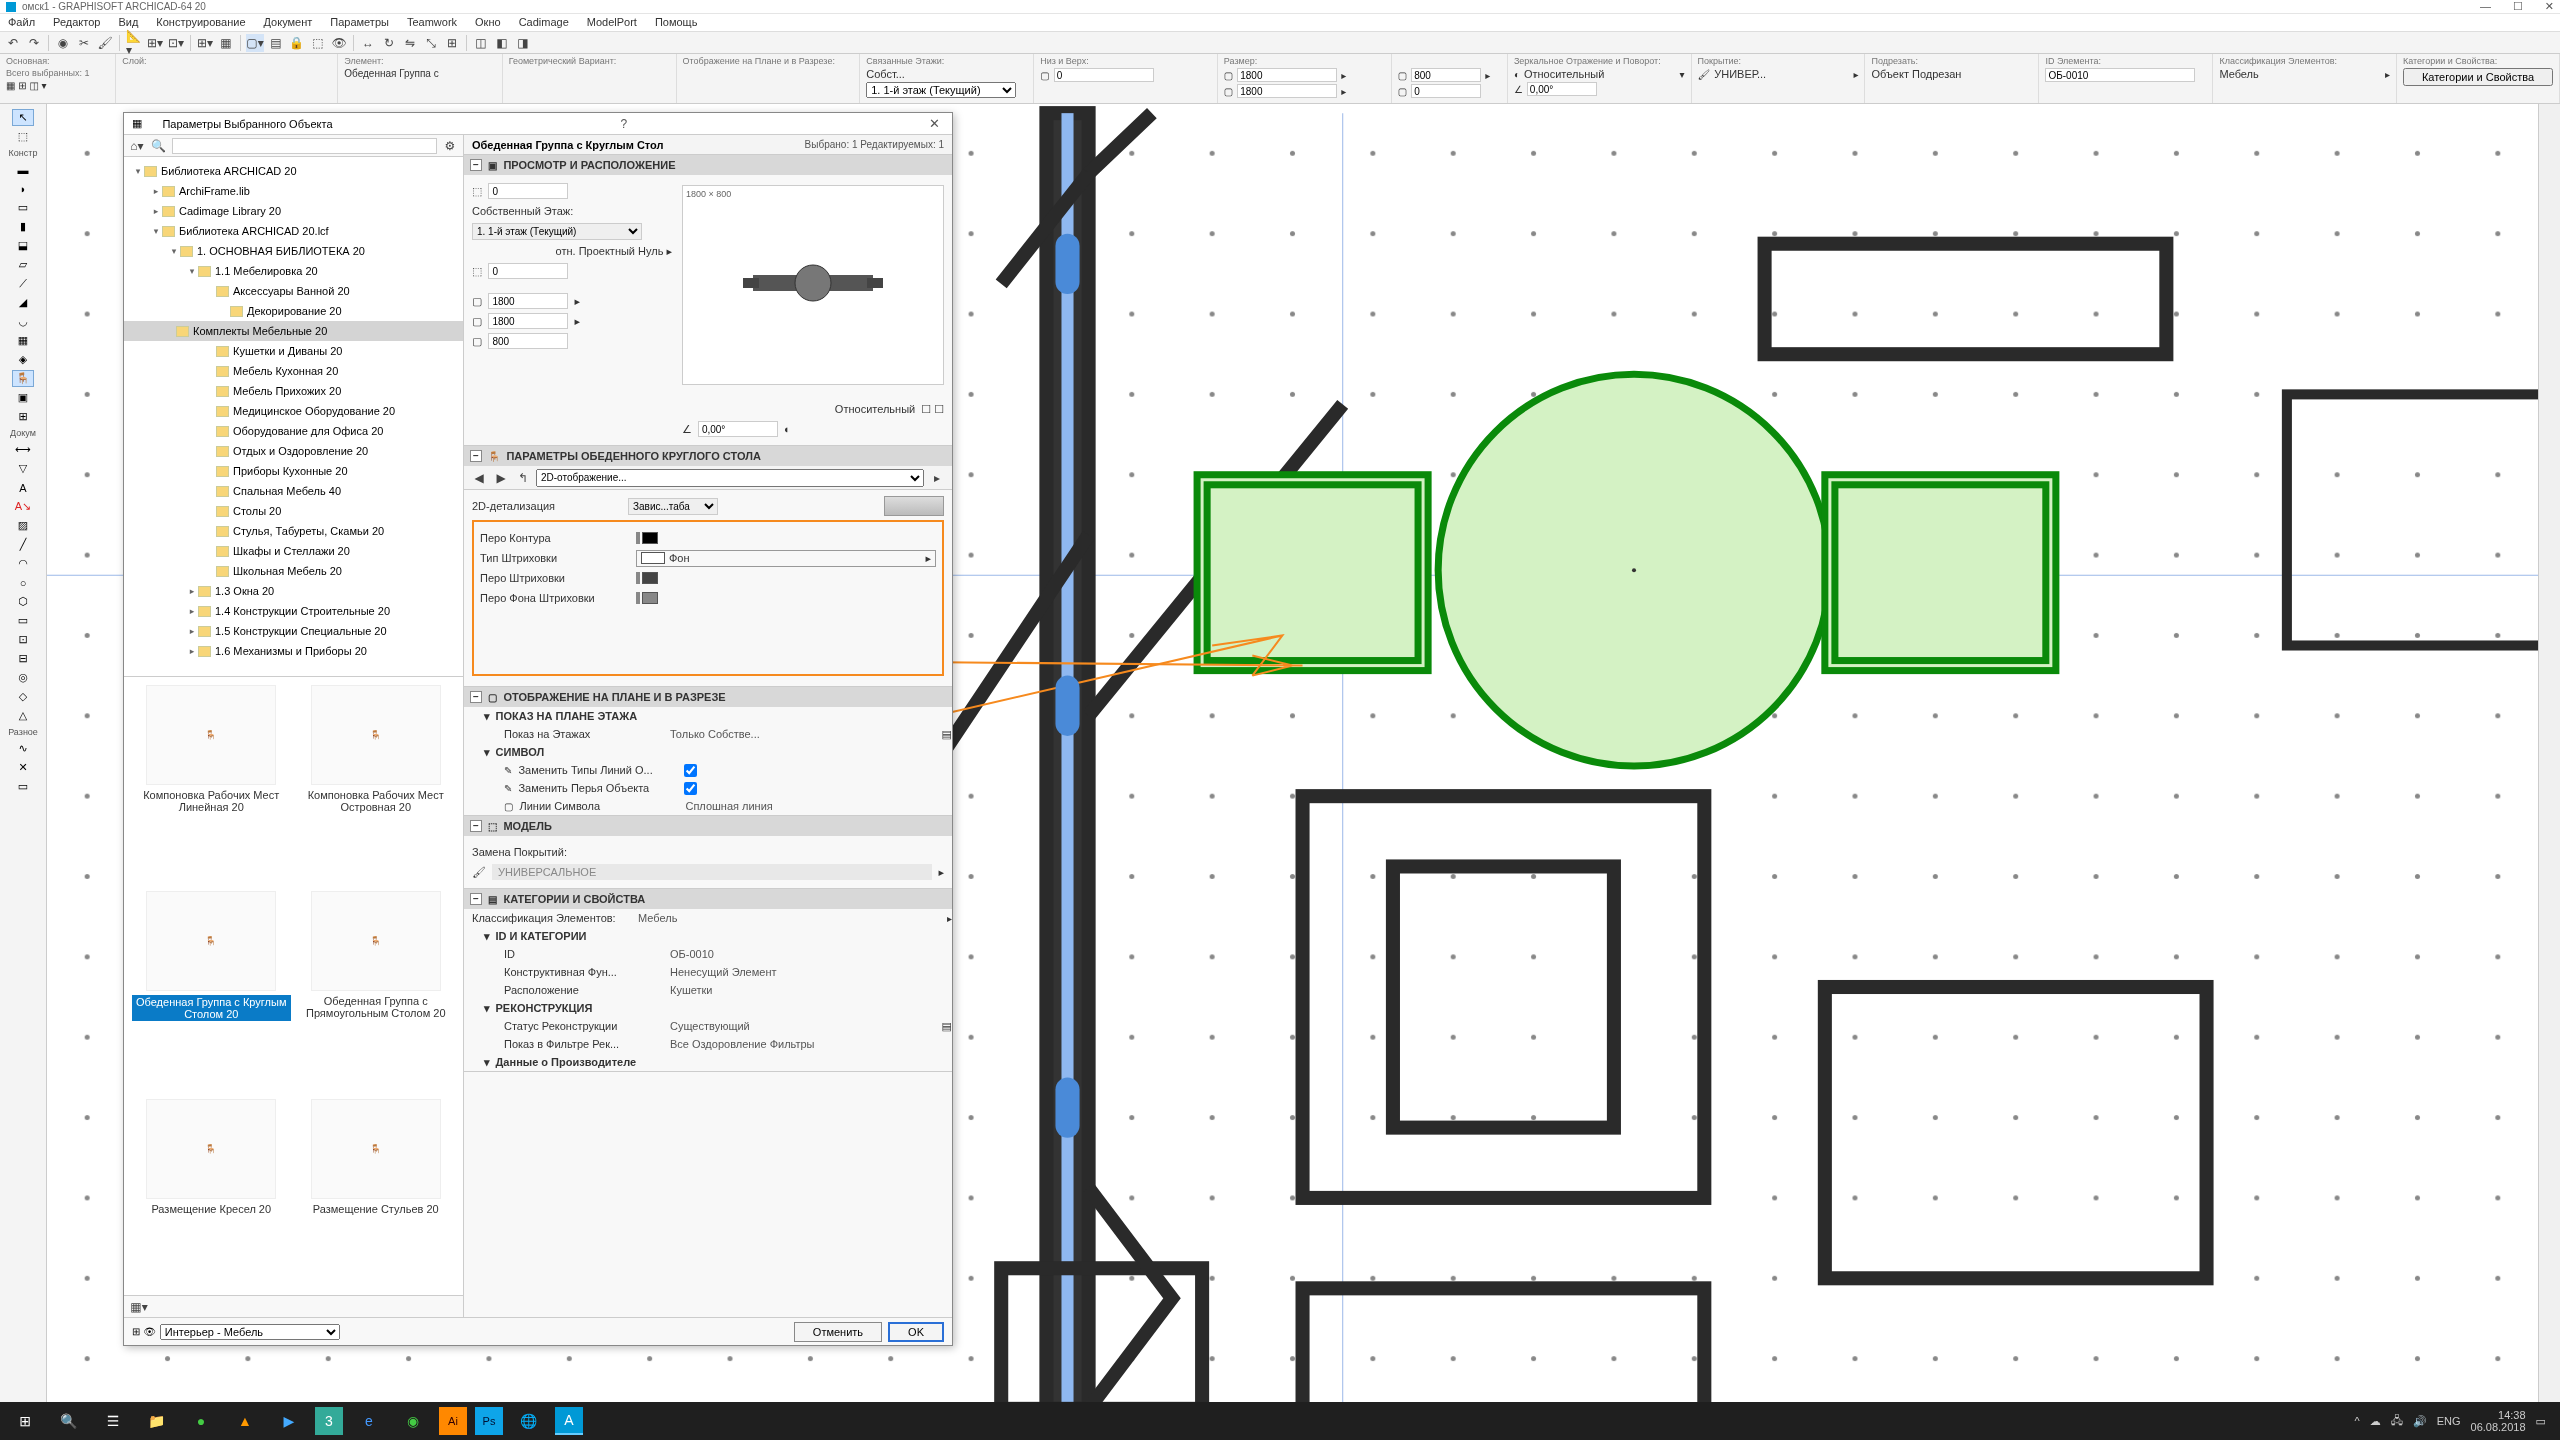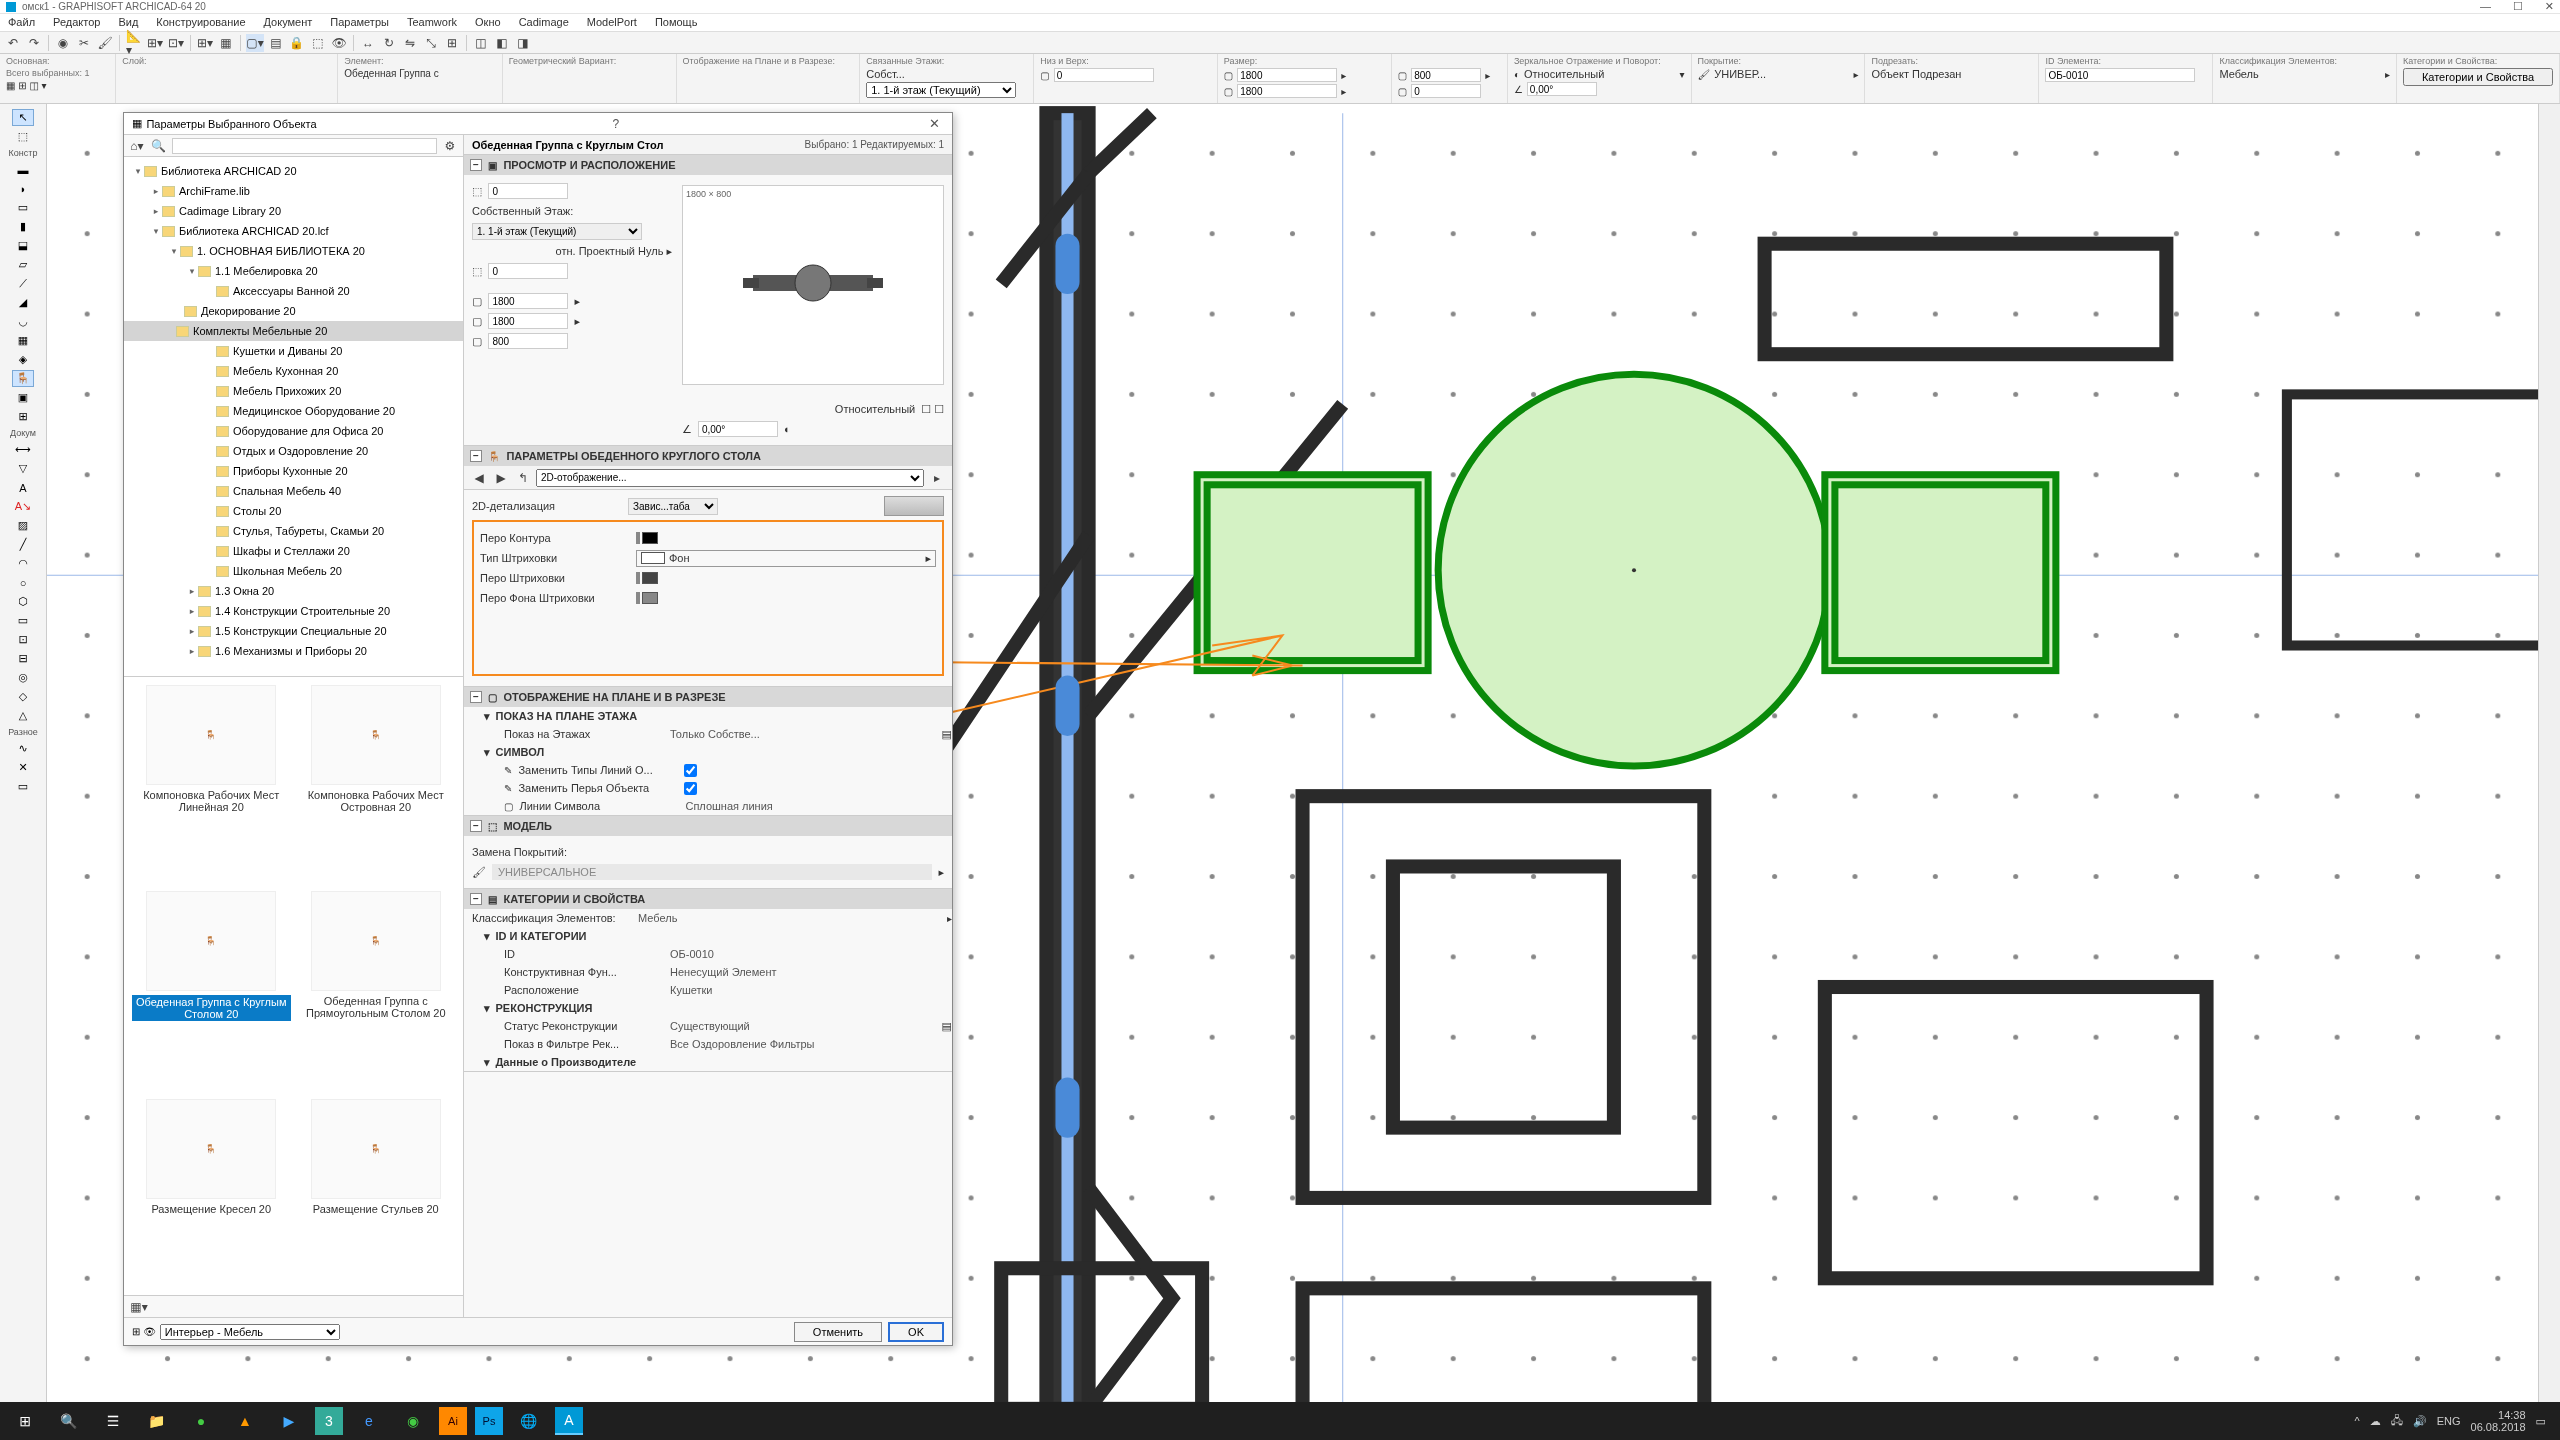--- a/index.html
+++ b/index.html
@@ -302,21 +302,21 @@
       <rect x="1004" y="560" width="24" height="60" fill="#4a8ad8" rx="12"></rect>
       <rect x="1004" y="960" width="24" height="60" fill="#4a8ad8" rx="12"></rect>
     </svg>
   </div>
   <div class="rscroll"></div>
 </div>
 
 <div class="dialog">
   <div class="dlg-title">
     <span>▦</span>
-    <span style="margin-left:4px">Параметры Выбранного Объекта</span>
+    <span style="margin-left:20px">Параметры Выбранного Объекта</span>
     <span class="q" style="margin-left:auto">?</span>
     <span class="x">✕</span>
   </div>
   <div class="dlg-body">
     <div class="dlg-left">
       <div class="lib-bar">
         <span class="tbtn">⌂▾</span>
         <span class="tbtn">🔍</span>
         <input type="text" style="">
         <span class="tbtn">⚙</span>
@@ -350,21 +350,21 @@
           <div class="tree-row" style="padding-left: 62px;">
             <span class="tw">▾</span>
             <span class="fold"></span>
             <span>1.1 Мебелировка 20</span>
           </div>
           <div class="tree-row" style="padding-left: 80px;">
             <span class="tw"></span>
             <span class="fold"></span>
             <span>Аксессуары Ванной 20</span>
           </div>
-          <div class="tree-row" style="padding-left: 48px;">
+          <div class="tree-row" style="padding-left: 94px;">
             <span class="tw"></span>
             <span class="fold"></span>
             <span>Декорирование 20</span>
           </div>
           <div class="tree-row sel" style="padding-left: 40px;">
             <span class="tw"></span>
             <span class="fold"></span>
             <span>Комплекты Мебельные 20</span>
           </div>
           <div class="tree-row" style="padding-left: 80px;">

